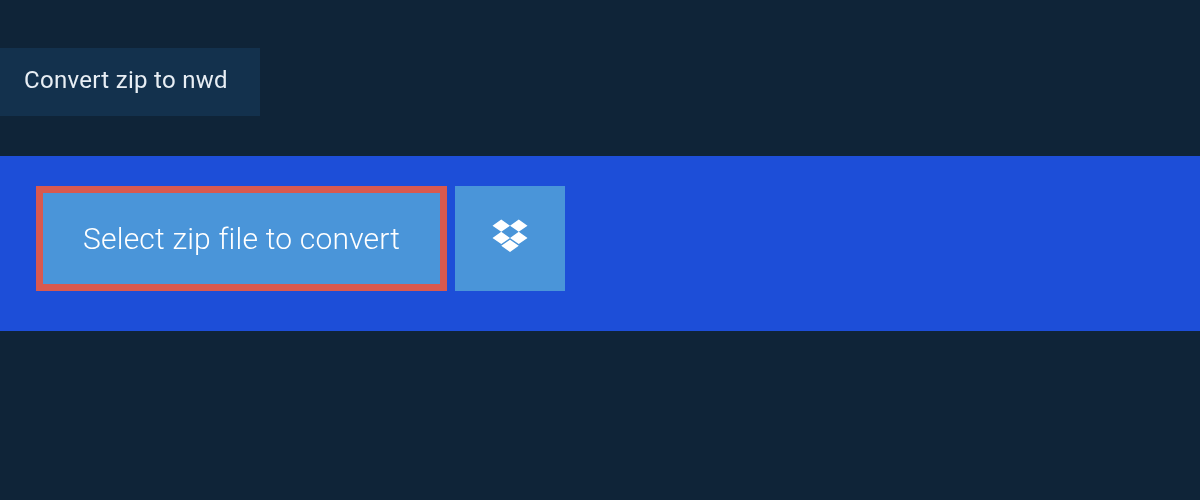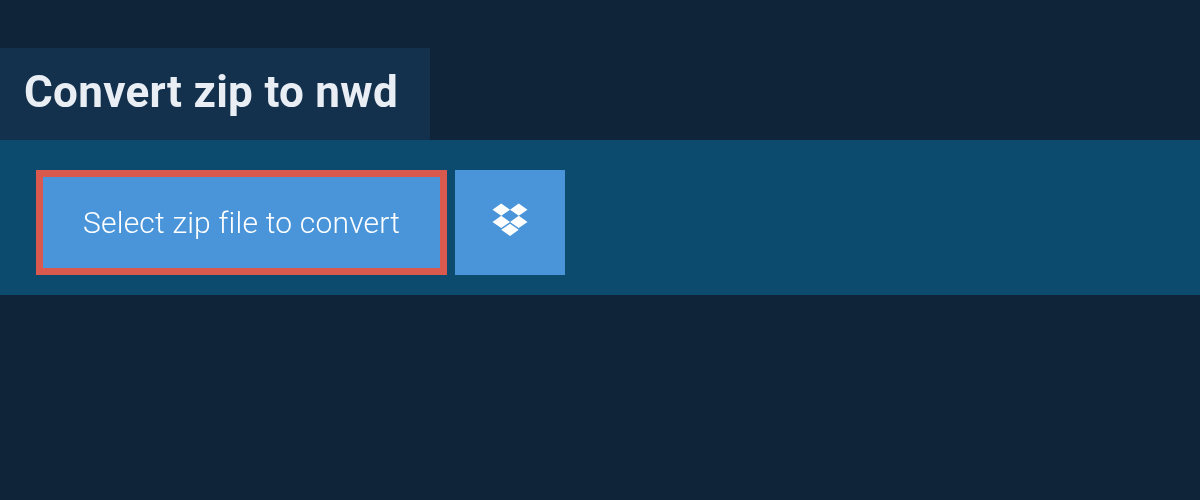--- a/index.html
+++ b/index.html
@@ -10,29 +10,30 @@
       font-family: -apple-system, BlinkMacSystemFont, "Segoe UI", Roboto, sans-serif;
       overflow: hidden;
     }
     .tab-bar {
       display: flex;
       padding-top: 48px;
     }
     .tab {
       background: #13314d;
       color: #e8eef4;
-      font-size: 44px;
-      font-weight: 700;
+      font-size: 24px;
+      font-weight: 400;
       padding: 18px 32px 22px 24px;
       letter-spacing: 0.3px;
     }
     .panel {
-      background: #0c4a6e;
-      padding: 30px 36px 20px 36px;
+      background: #1d4ed8;
+      padding: 30px 36px 40px 36px;
       width: 100%;
+      margin-top: 40px;
     }
     .button-row {
       display: flex;
       gap: 8px;
       align-items: stretch;
     }
     .select-file-btn {
       background: #4a95d9;
       color: #ffffff;
       border: 7px solid #d9594f;

